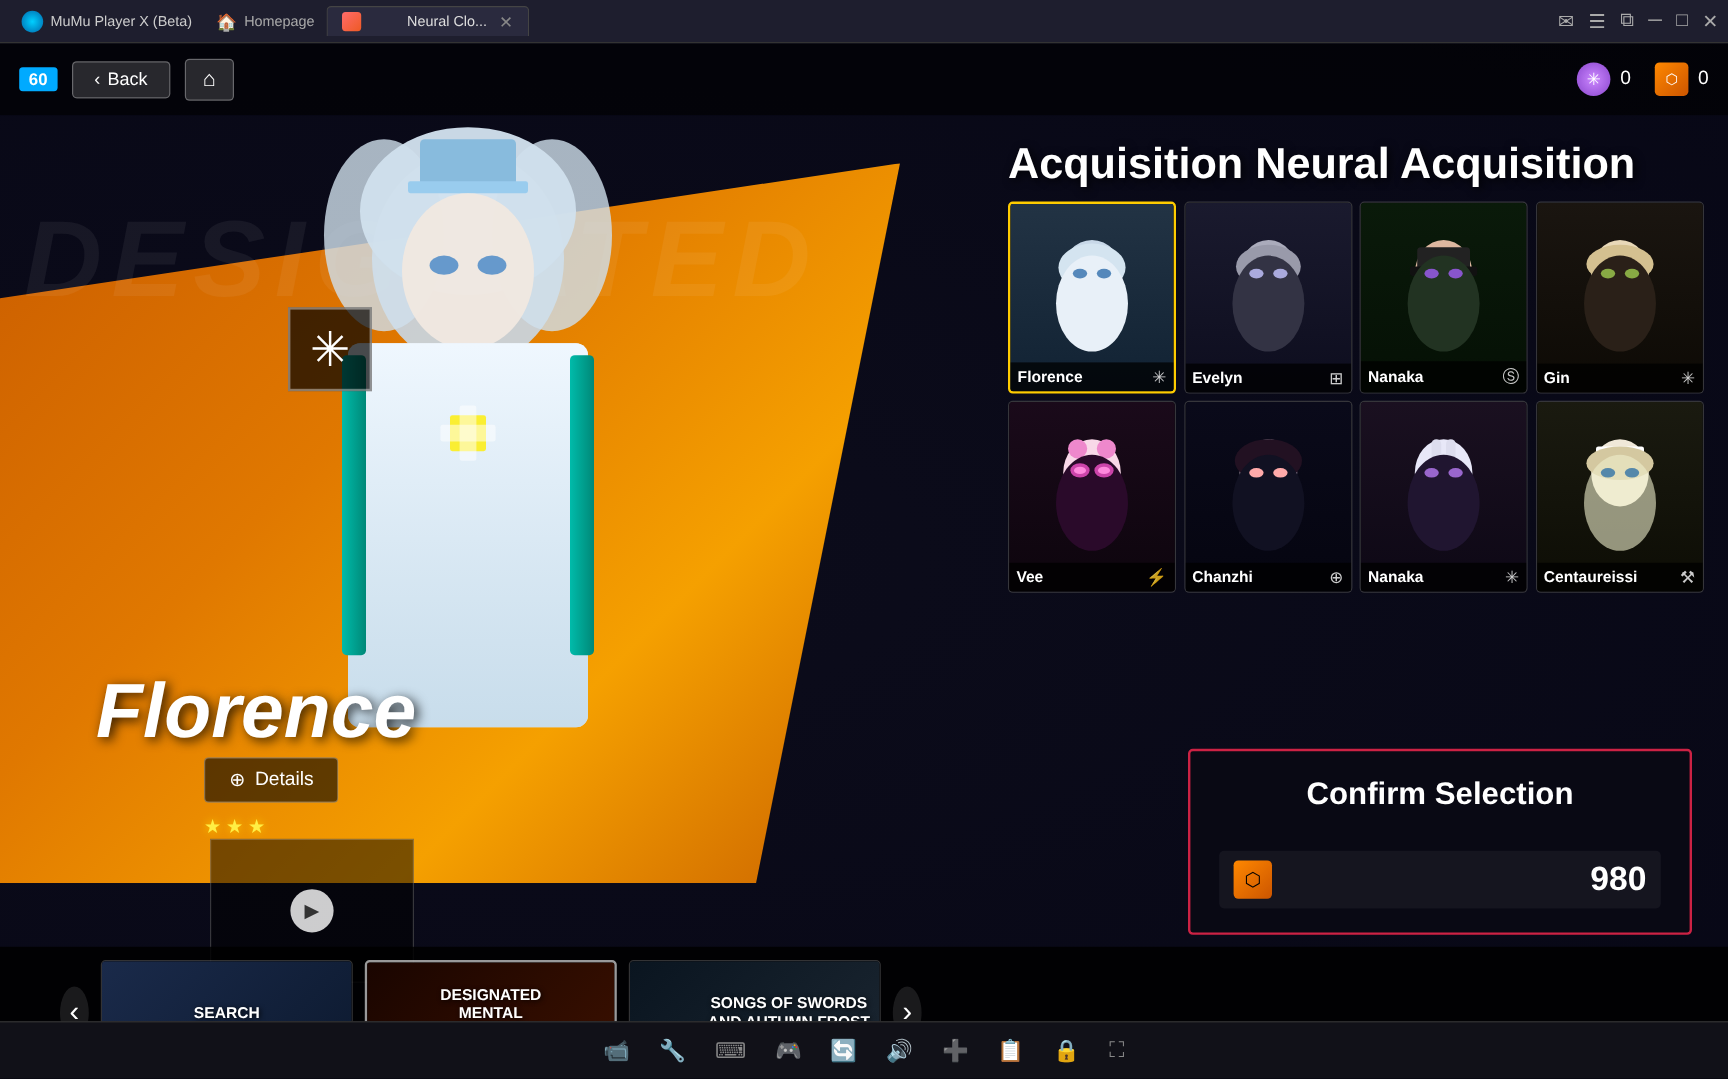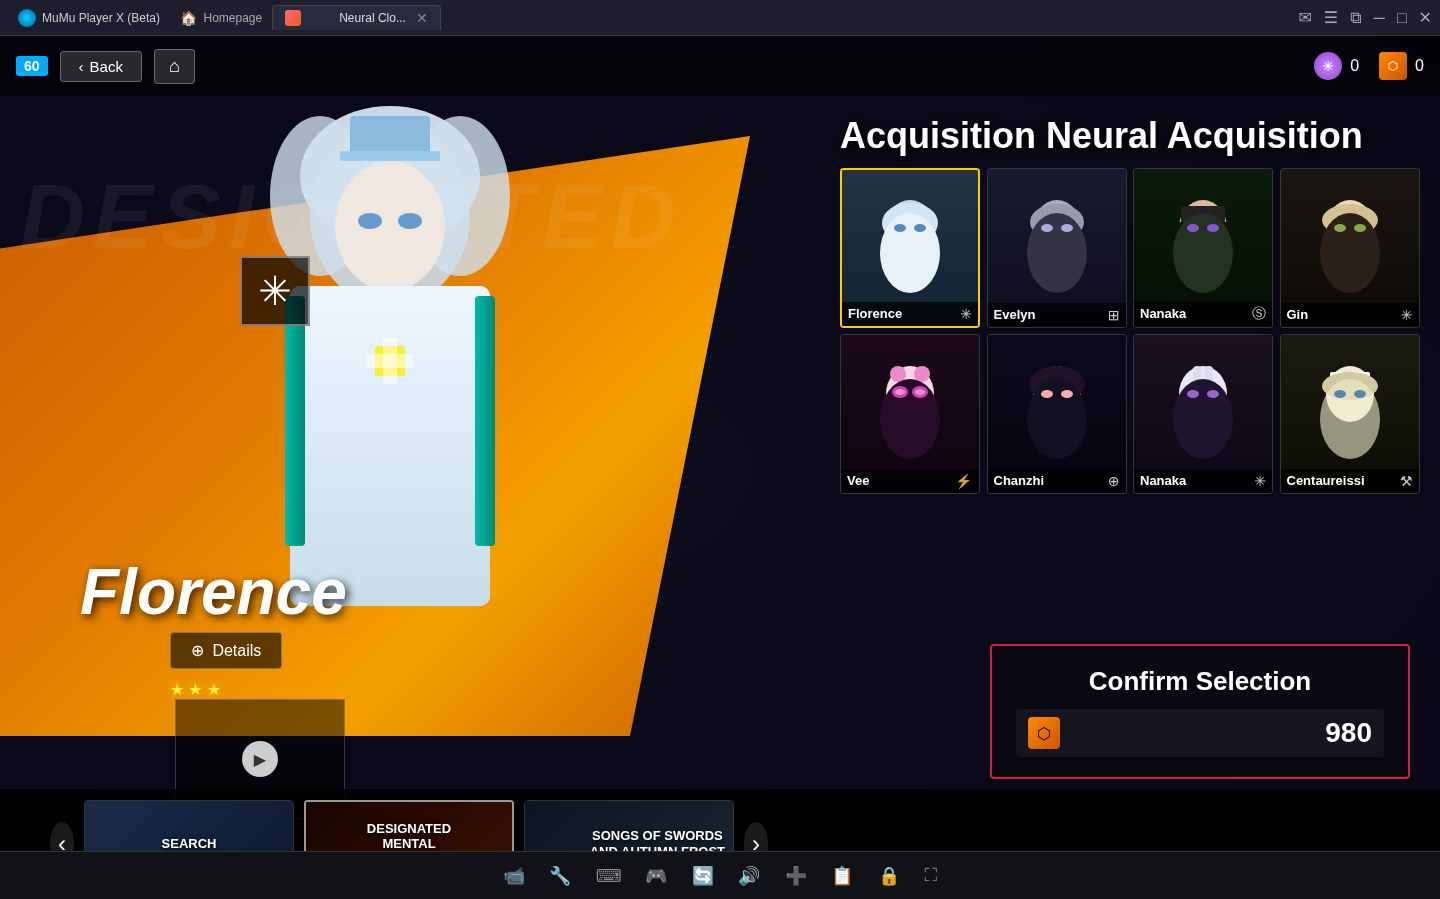--- a/index.html
+++ b/index.html
@@ -491,21 +491,21 @@
       border: 2px solid #cc2244;
       border-radius: 4px;
       padding: 20px 24px;
       z-index: 40;
     }
     .confirm-title {
       color: white;
       font-size: 26px;
       font-weight: bold;
       text-align: center;
-      margin-bottom: 12px;
+      margin-bottom: 32px;
     }
     .confirm-cost-row {
       display: flex;
       align-items: center;
       justify-content: space-between;
       background: rgba(255,255,255,0.05);
       border-radius: 4px;
       padding: 8px 12px;
     }
     .confirm-cost-icon {

